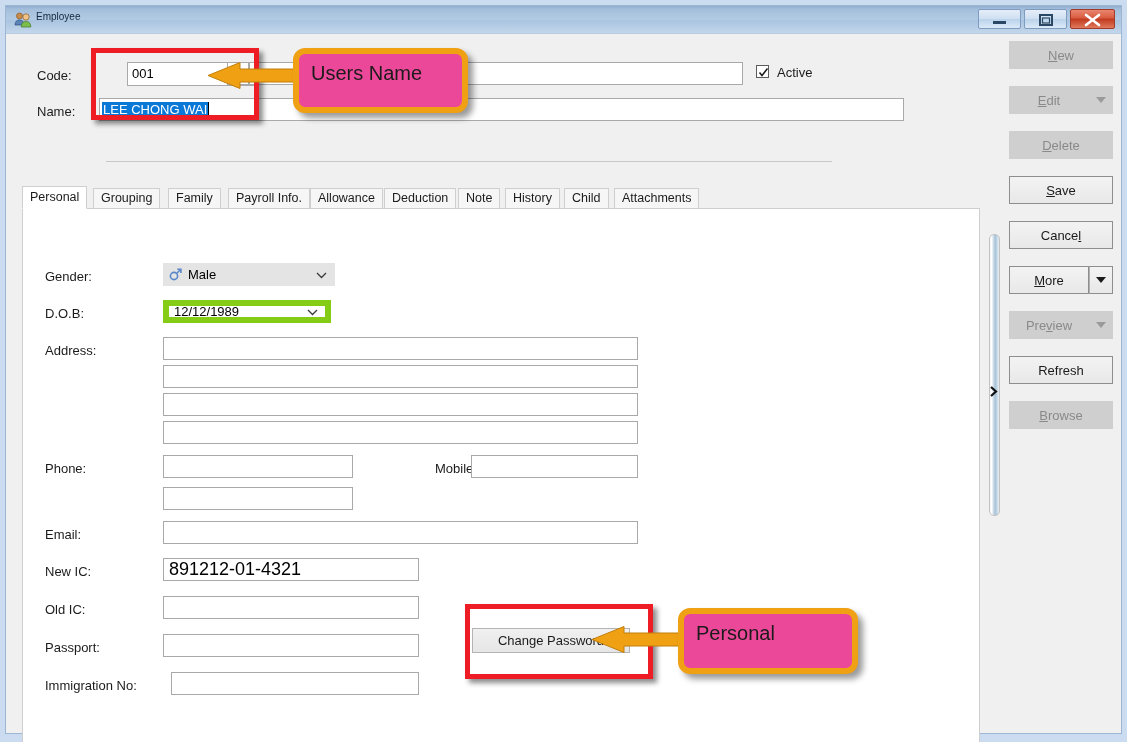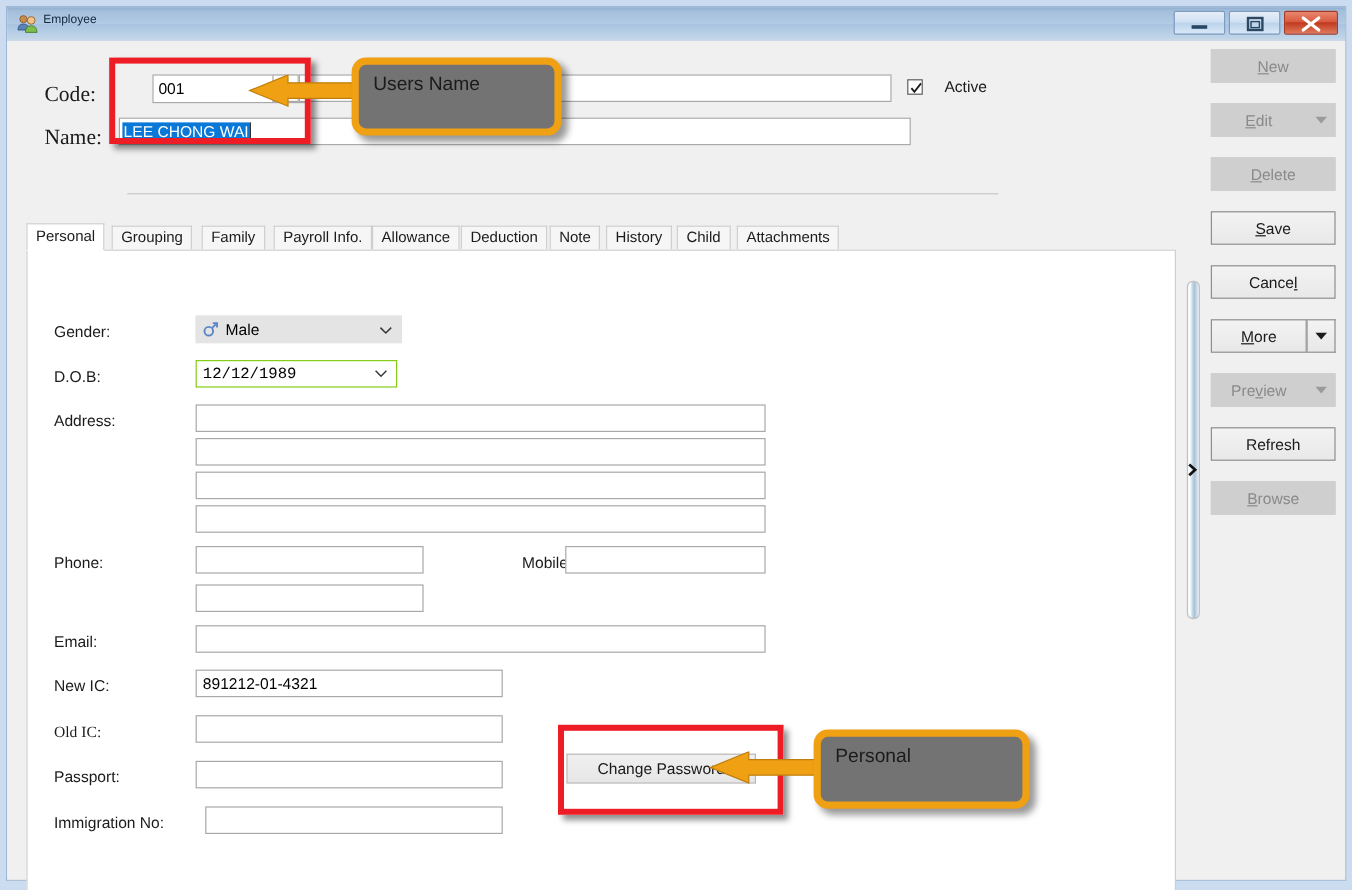--- a/index.html
+++ b/index.html
@@ -79,24 +79,23 @@
   #client {
     position: absolute;
     left: 0; top: 28px;
     right: 0; bottom: 0;
     background: #f0f0f0;
   }
 
   
   .lbl {
     position: absolute;
-    font-size: 18px;
+    font-size: 13px;
     color: #1b1b1b;
     white-space: nowrap;
-    font-family: Liberation Serif, serif;
   }
   .tbox {
     position: absolute;
     background: #ffffff;
     border: 1px solid #a9a9a9;
     box-sizing: border-box;
     font-family: "Liberation Sans", sans-serif;
     font-size: 13px;
     color: #000000;
     padding: 2px 4px;
@@ -110,34 +109,34 @@
   #code-pick   {
     position: absolute;
     left: 221px; top: 28px; width: 22px; height: 23px;
     background: #ffffff; border: 1px solid #a9a9a9; box-sizing: border-box;
   }
   #code-rest   { left: 243px; top: 28px; width: 494px; height: 23px; }
 
   #active-wrap {
     position: absolute;
     left: 750px; top: 31px;
-    display: flex; align-items: center; gap: 18px;
+    display: flex; align-items: flex-start; gap: 8px;
   }
   #active-check {
     width: 13px; height: 13px;
     border: 1px solid #5c5c5c;
     background: #ffffff;
     box-sizing: border-box;
     position: relative;
   }
   #active-check svg { position:absolute; left:1px; top:1px; }
   #active-label { font-size: 13px; color: #1b1b1b; }
 
   #name-label  { left: 31px; top: 70px; }
-  #name-input  { left: 93px; top: 64px; width: 660px; height: 23px; padding: 2px 2px; }
+  #name-input  { left: 93px; top: 64px; width: 805px; height: 23px; padding: 2px 2px; }
   #name-sel {
     background: #0a78d7;
     color: #ffffff;
     padding: 0 1px;
   }
   #name-caret {
     display: inline-block;
     width: 1px; height: 15px;
     background: #000000;
     vertical-align: -3px;
@@ -192,21 +191,21 @@
     position: absolute;
     font-size: 13px;
     color: #1b1b1b;
     white-space: nowrap;
   }
   .finput {
     position: absolute;
     background: #ffffff;
     border: 1px solid #a9a9a9;
     box-sizing: border-box;
-    font-size: 13px;
+    font-size: 18px;
     color: #000000;
     padding: 2px 5px;
     line-height: 17px;
     white-space: nowrap;
     overflow: hidden;
   }
   .combo {
     position: absolute;
     box-sizing: border-box;
     font-size: 13px;
@@ -222,22 +221,21 @@
     right: 7px; top: 50%;
     transform: translateY(-50%);
   }
   #gender-combo {
     background: #e4e4e4;
     border: 1px solid #e4e4e4;
     text-align: center;
   }
   #dob-combo {
     background: #ffffff;
-    border: 1px solid #84cc16;
-    font-family: Liberation Mono, monospace;
+    border: 6px solid #84cc16;
   }
   #gender-icon { margin-right: 6px; display:flex; }
 
   #change-pw-btn {
     position: absolute;
     left: 466px; top: 594px;
     width: 158px; height: 25px;
     box-sizing: border-box;
     background: linear-gradient(to bottom, #f0f0f0 0%, #e6e6e6 100%);
     border: 1px solid #b4b4b4;
@@ -303,26 +301,26 @@
   
   .redbox {
     position: absolute;
     border: 5px solid #ee1c25;
     box-sizing: border-box;
     box-shadow: 4px 4px 5px rgba(0,0,0,0.45);
     pointer-events: none;
   }
   .callout {
     position: absolute;
-    background: #737373;
+    background: #ec4899;
     border: 6px solid #f0a013;
     border-radius: 12px;
     box-sizing: border-box;
     box-shadow: 5px 5px 6px rgba(0,0,0,0.4);
-    font-size: 16px;
+    font-size: 20px;
     color: #1b1b1b;
     padding: 8px 12px;
   }
   .anno-arrow { position: absolute; pointer-events: none; }
 </style>
 </head>
 <body>
 
 <div id="window">
  <div id="window-inner">
@@ -430,21 +428,21 @@
       <span class="frow-label" style="left:412px; top:252px;">Mobile:</span>
       <div class="finput" style="left:448px; top:246px; width:167px; height:23px;"></div>
       <div class="finput" style="left:140px; top:278px; width:190px; height:23px;"></div>
 
       <span class="frow-label" style="left:22px; top:318px;">Email:</span>
       <div class="finput" style="left:140px; top:312px; width:475px; height:23px;"></div>
 
       <span class="frow-label" style="left:22px; top:355px;">New IC:</span>
       <div class="finput" style="left:140px; top:349px; width:256px; height:23px;">891212-01-4321</div>
 
-      <span class="frow-label" style="left:22px; top:393px;font-family:Liberation Serif, serif;">Old IC:</span>
+      <span class="frow-label" style="left:22px; top:393px;">Old IC:</span>
       <div class="finput" style="left:140px; top:387px; width:256px; height:23px;"></div>
 
       <span class="frow-label" style="left:22px; top:431px;">Passport:</span>
       <div class="finput" style="left:140px; top:425px; width:256px; height:23px;"></div>
 
       <span class="frow-label" style="left:22px; top:469px;">Immigration No:</span>
       <div class="finput" style="left:148px; top:463px; width:248px; height:23px;"></div>
     </div>
 
     <div id="change-pw-btn">Change Password</div>

